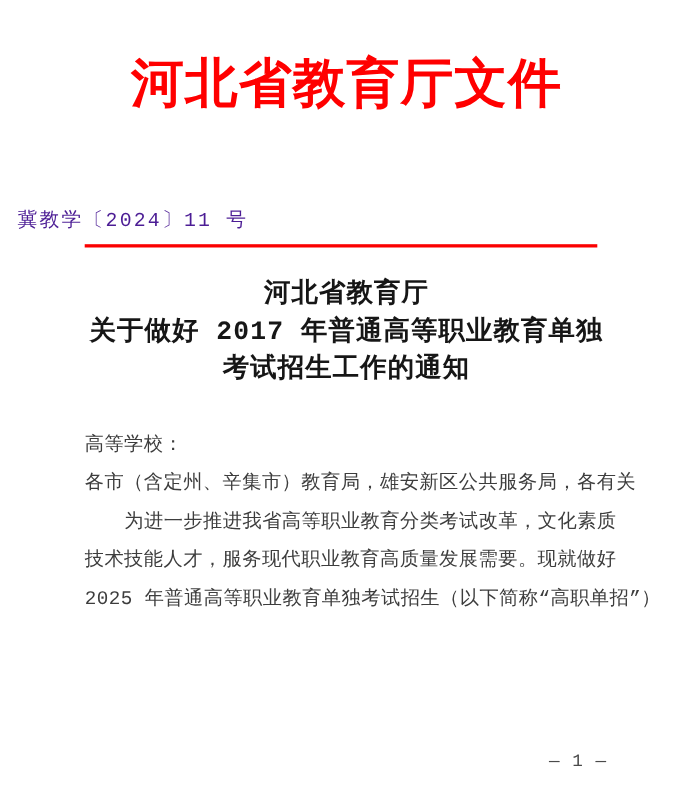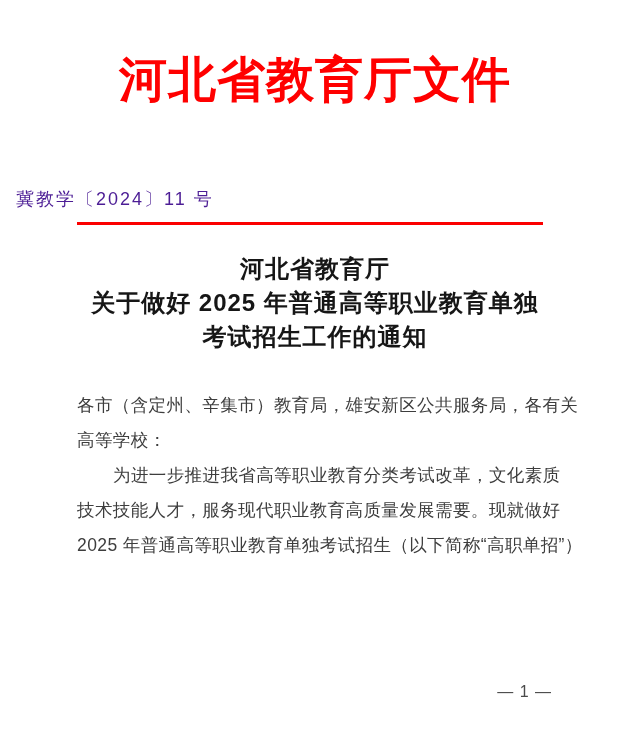--- a/index.html
+++ b/index.html
@@ -3,21 +3,21 @@
 <meta charset="utf-8">
 <style>
   * { margin: 0; padding: 0; box-sizing: border-box; }
   html, body { background: #ffffff; }
   .page {
     position: relative;
     width: 630px;
     height: 731px;
     background: #ffffff;
     overflow: hidden;
-    font-family: Liberation Sans, sans-serif;
+    font-family: Liberation Mono, monospace;
   }
   .doc-org-title {
     position: absolute;
     top: 50px;
     left: 0;
     width: 100%;
     text-align: center;
     font-size: 48px;
     font-weight: bold;
     letter-spacing: 1px;
@@ -92,27 +92,27 @@
 <div class="page">
 
   <div class="doc-org-title">河北省教育厅文件</div>
 
   <div class="doc-number">冀教学〔2024〕11 号</div>
 
   <div class="red-rule"></div>
 
   <div class="doc-title">
     <div class="title-line">河北省教育厅</div>
-    <div class="title-line">关于做好 2025 年普通高等职业教育单独</div>
+    <div class="title-line">关于做好 2017 年普通高等职业教育单独</div>
     <div class="title-line">考试招生工作的通知</div>
   </div>
 
   <div class="doc-body">
+    <div class="body-line">高等学校：</div>
     <div class="body-line">各市（含定州、辛集市）教育局，雄安新区公共服务局，各有关</div>
-    <div class="body-line">高等学校：</div>
     <div class="body-line indent">为进一步推进我省高等职业教育分类考试改革，文化素质</div>
     <div class="body-line">技术技能人才，服务现代职业教育高质量发展需要。现就做好</div>
     <div class="body-line">2025 年普通高等职业教育单独考试招生（以下简称“高职单招”）</div>
   </div>
 
   <div class="page-number">— 1 —</div>
 
 </div>
 
 </body></html>

